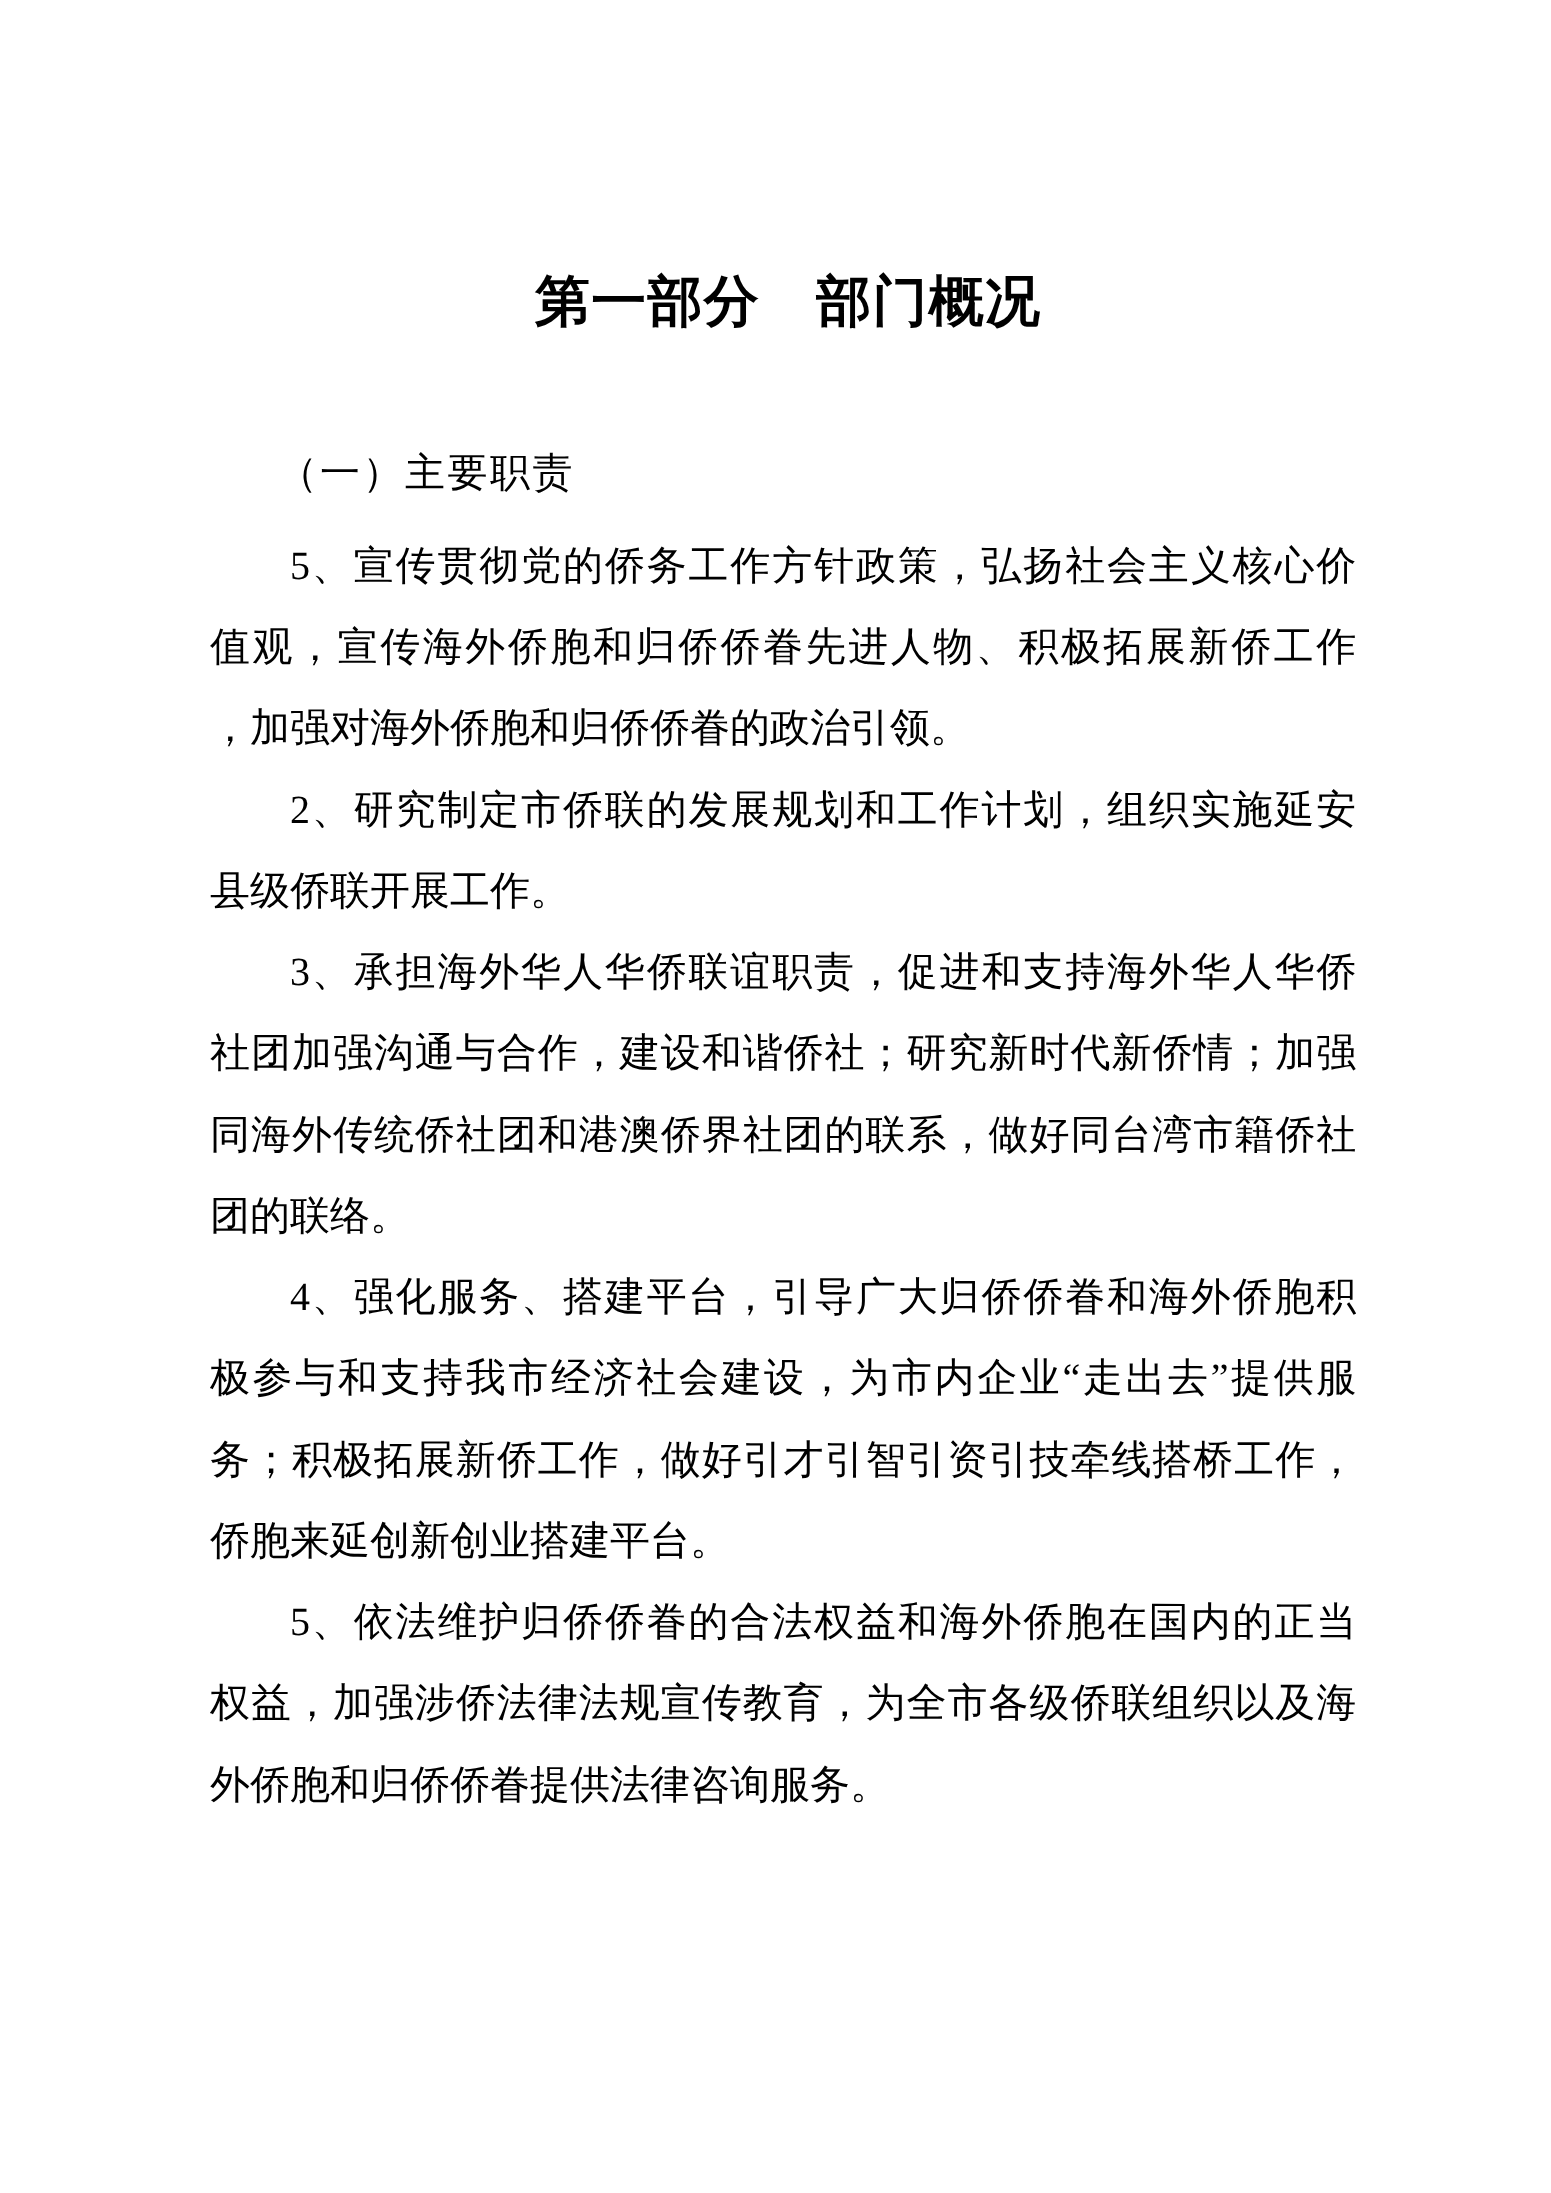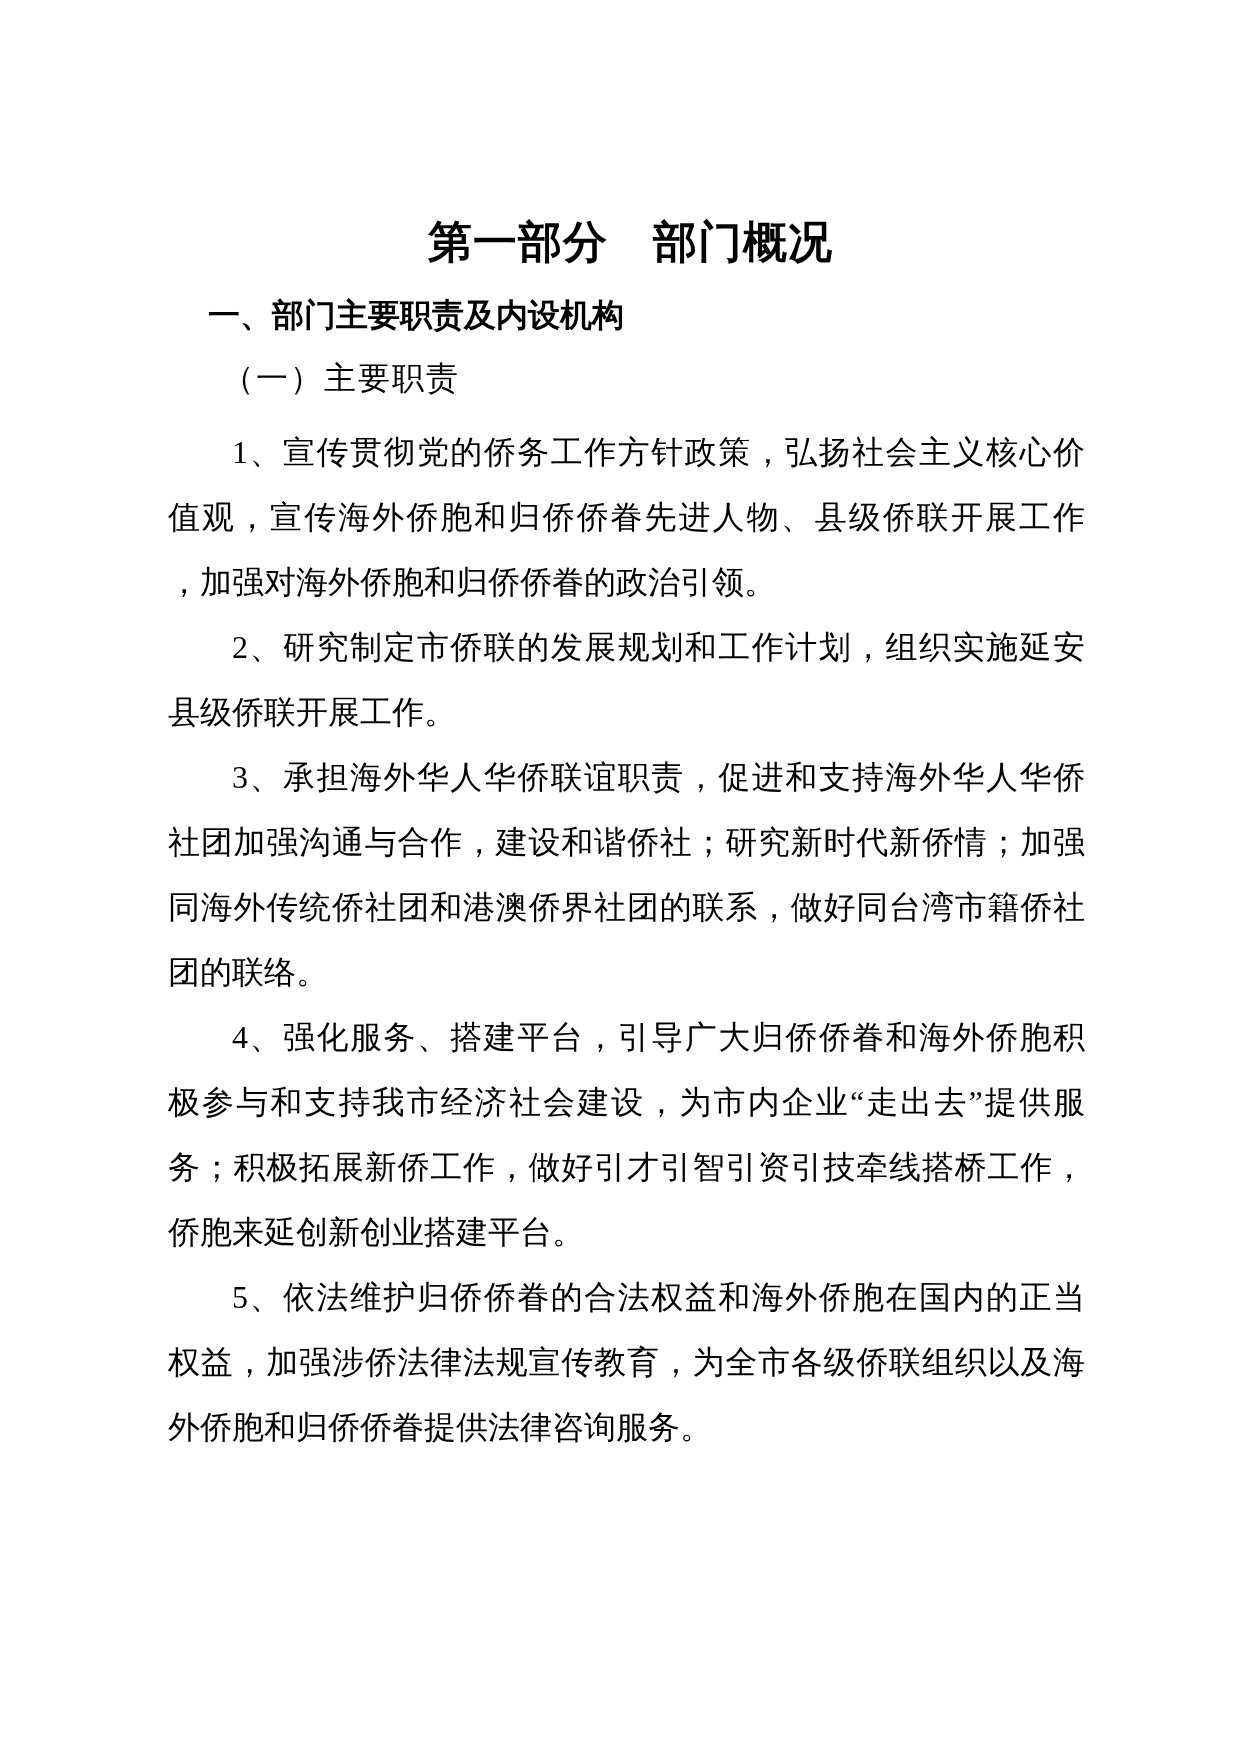--- a/index.html
+++ b/index.html
@@ -78,28 +78,27 @@
     text-align: right;
     text-align-last: left;
   }
 </style>
 </head>
 <body>
 
 <div class="page">
   <div class="doc-title">第一部分　部门概况</div>
 
-  <div class="section-heading">一、部门主要职责及内设机构</div>
 
   <div class="subsection-heading">（一）主要职责</div>
 
   <div class="doc-body">
       <div class="paragraph">
-        <div class="line first">1、宣传贯彻党的侨务工作方针政策，弘扬社会主义核心价</div>
-        <div class="line">值观，宣传海外侨胞和归侨侨眷先进人物、县级侨联开展工作</div>
+        <div class="line first">5、宣传贯彻党的侨务工作方针政策，弘扬社会主义核心价</div>
+        <div class="line">值观，宣传海外侨胞和归侨侨眷先进人物、积极拓展新侨工作</div>
         <div class="line last">，加强对海外侨胞和归侨侨眷的政治引领。</div>
       </div>
       <div class="paragraph">
         <div class="line first">2、研究制定市侨联的发展规划和工作计划，组织实施延安</div>
         <div class="line last">县级侨联开展工作。</div>
       </div>
       <div class="paragraph">
         <div class="line first">3、承担海外华人华侨联谊职责，促进和支持海外华人华侨</div>
         <div class="line">社团加强沟通与合作，建设和谐侨社；研究新时代新侨情；加强</div>
         <div class="line">同海外传统侨社团和港澳侨界社团的联系，做好同台湾市籍侨社</div>

